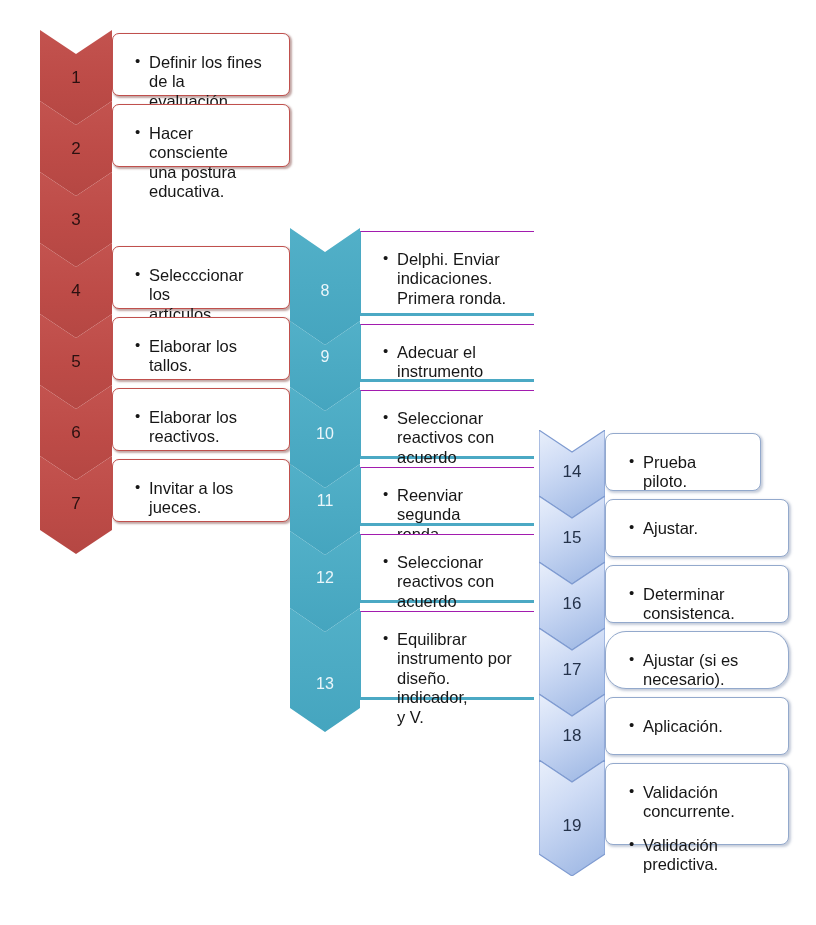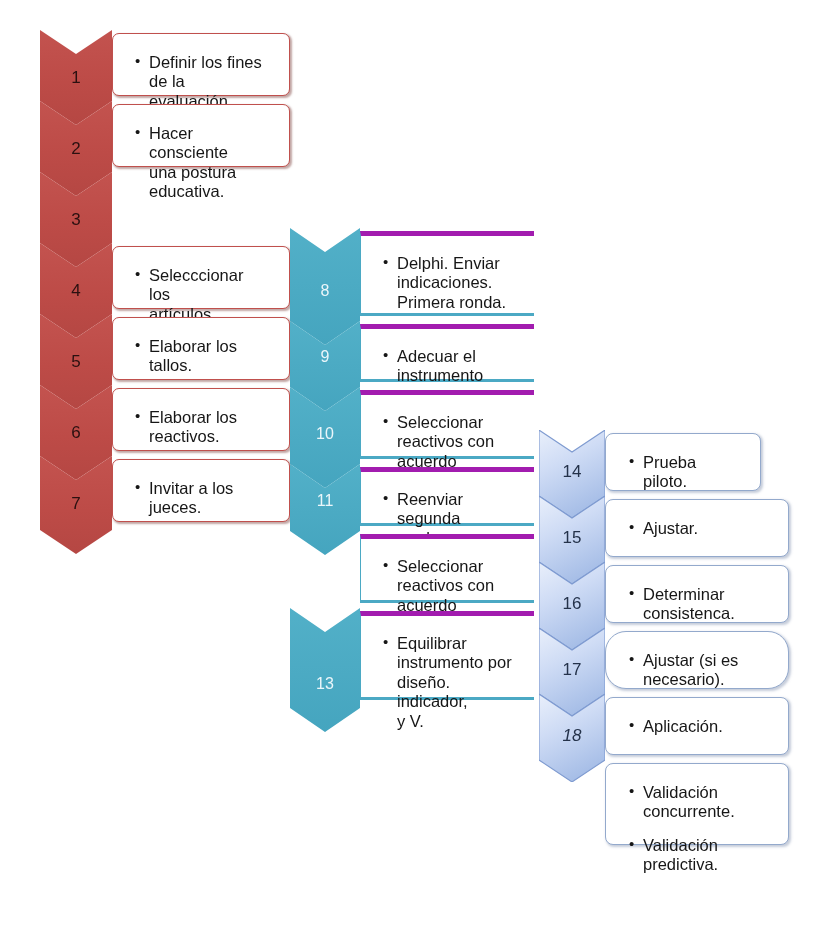--- a/index.html
+++ b/index.html
@@ -89,21 +89,21 @@
     border: 1.6px solid #c0504d;
     border-radius: 7px;
     box-shadow: 1.5px 1.5px 2px rgba(120,60,55,0.45);
   }
   .red .box-inner { padding: 5px 6px 4px 7px; }
 
   
   .teal .chev-num { color: #eaf6fa; }
   .teal .box {
     border: none;
-    border-top: 5px solid #a21caf;
+    border-top: 1px solid #a21caf;
     border-bottom: 3px solid #4ba9c4;
     border-left: 1.4px solid #4ba9c4;
     border-radius: 0;
   }
   .teal .box-inner { padding: 4px 4px 3px 7px; }
 
   
   .blue .chev-num { color: #24324a; }
   .blue .box {
     border: 1.3px solid #93a9cc;
@@ -273,20 +273,26 @@
         </div>
         <div class="box" style="left: 70px; top: 3px; width: 174px; height: 59px;">
           <div class="box-inner">
             <ul class="bullet-list">
               <li>Reenviar segunda<br>ronda</li>
             </ul>
           </div>
         </div>
       </div>
       <div class="step" style="top: 303px; width: 244px; height: 77px;">
+        <div class="chev" style="width: 70px; height: 101px;">
+          <svg width="70" height="101" viewBox="0 0 70 101">
+            <path d="M0,0 L35,24 L70,0 L70,77 L35,101 L0,77 Z" fill="url(#gradTeal)"></path>
+          </svg>
+          <div class="chev-num" style="bottom: 46px; font-size: 16px;">12</div>
+        </div>
         <div class="box" style="left: 70px; top: 3px; width: 174px; height: 69px;">
           <div class="box-inner">
             <ul class="bullet-list">
               <li>Seleccionar<br>reactivos con<br>acuerdo</li>
             </ul>
           </div>
         </div>
       </div>
       <div class="step" style="top: 380px; width: 244px; height: 97px;">
         <div class="chev" style="width: 70px; height: 124px;">
@@ -360,35 +366,41 @@
         </div>
         <div class="box" style="left: 66px; top: 3px; width: 184px; height: 58px; border-radius: 21px;">
           <div class="box-inner">
             <ul class="bullet-list">
               <li>Ajustar (si es<br>necesario).</li>
             </ul>
           </div>
         </div>
       </div>
       <div class="step" style="top: 264px; width: 250px; height: 66px;">
-        <div class="chev" style="width: 66px; height: 88px; font-style: italic;">
+        <div class="chev" style="width: 66px; height: 88px;">
           <svg width="66" height="88" viewBox="0 0 66 88">
             <path d="M0,0 L33,22 L66,0 L66,66 L33,88 L0,66 Z" fill="url(#gradBlue)" stroke="#7e9ad0" stroke-width="1.1"></path>
           </svg>
           <div class="chev-num" style="bottom: 38px; font-size: 17px;">18</div>
         </div>
         <div class="box" style="left: 66px; top: 3px; width: 184px; height: 58px;">
           <div class="box-inner">
             <ul class="bullet-list">
               <li>Aplicación.</li>
             </ul>
           </div>
         </div>
       </div>
       <div class="step" style="top: 330px; width: 250px; height: 90px;">
+        <div class="chev" style="width: 66px; height: 116px;">
+          <svg width="66" height="116" viewBox="0 0 66 116">
+            <path d="M0,0 L33,22 L66,0 L66,94 L33,116 L0,94 Z" fill="url(#gradBlue)" stroke="#7e9ad0" stroke-width="1.1"></path>
+          </svg>
+          <div class="chev-num" style="bottom: 42px; font-size: 17px;">19</div>
+        </div>
         <div class="box" style="left: 66px; top: 3px; width: 184px; height: 82px;">
           <div class="box-inner">
             <ul class="bullet-list">
               <li>Validación<br>concurrente.</li>
               <li> Validación<br>predictiva.</li>
             </ul>
           </div>
         </div>
       </div>
     </div>

